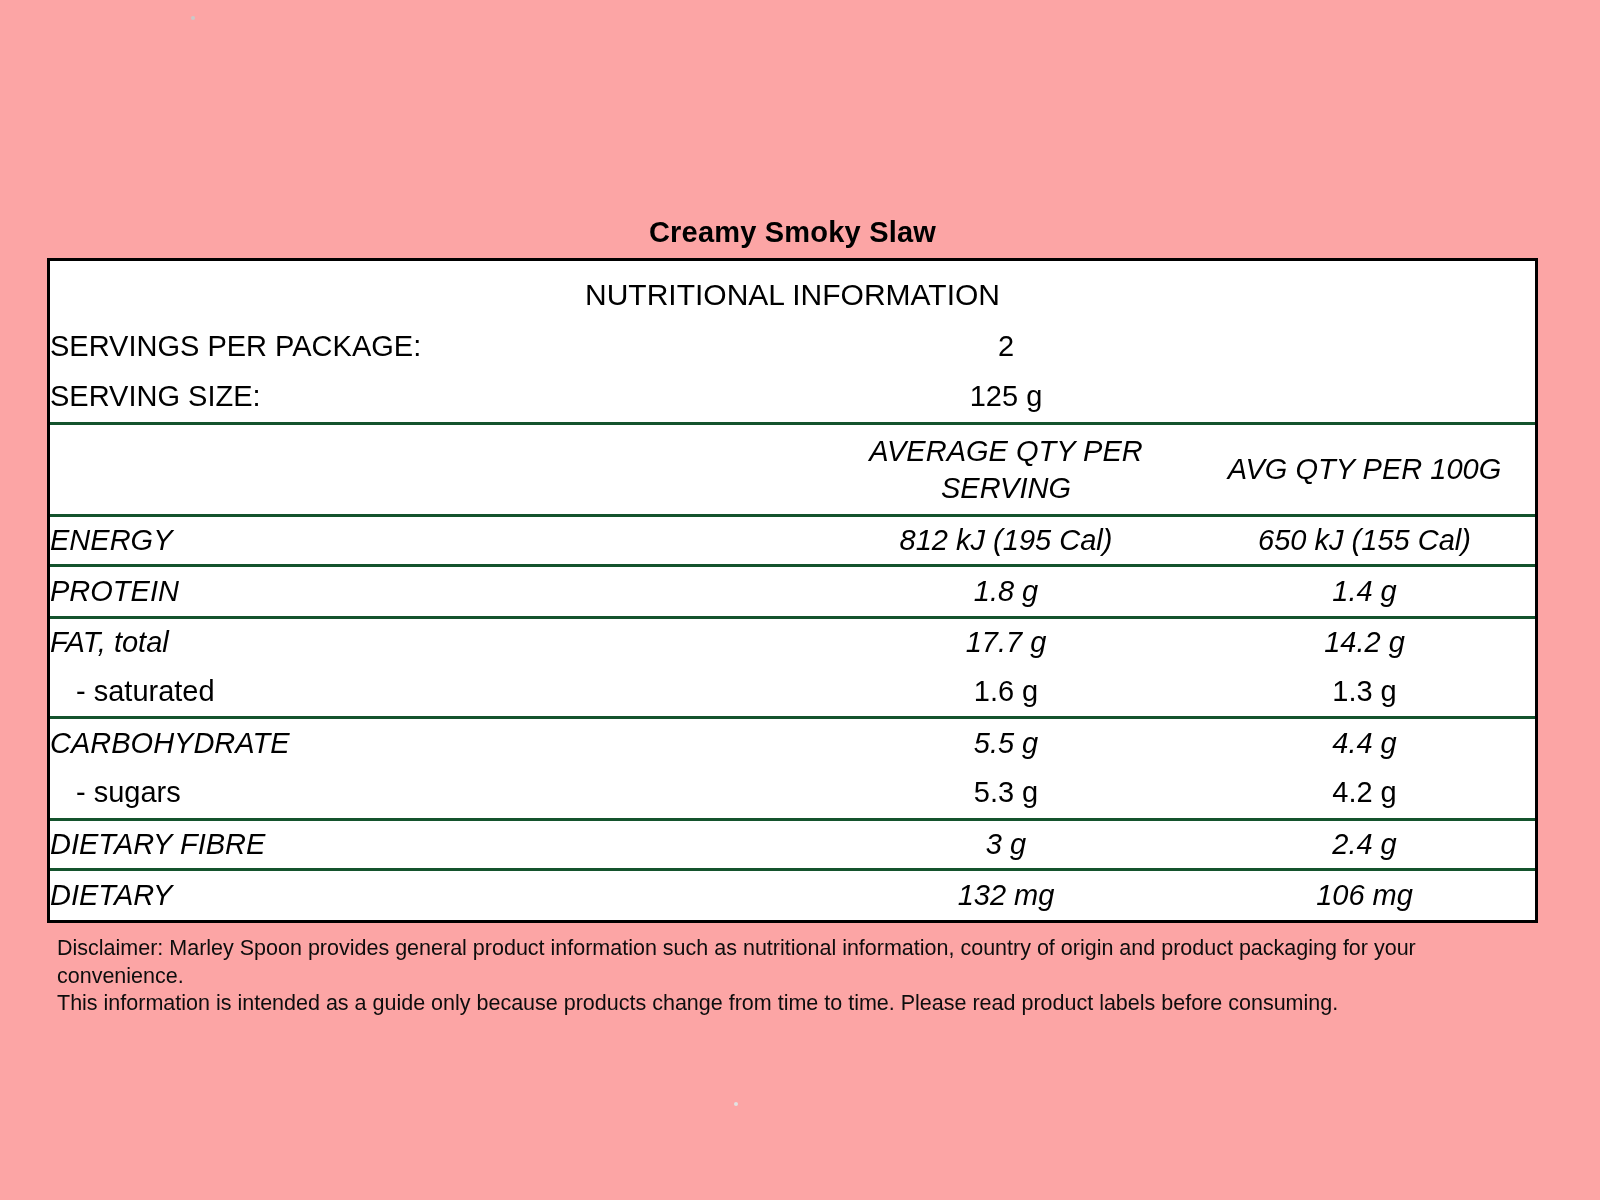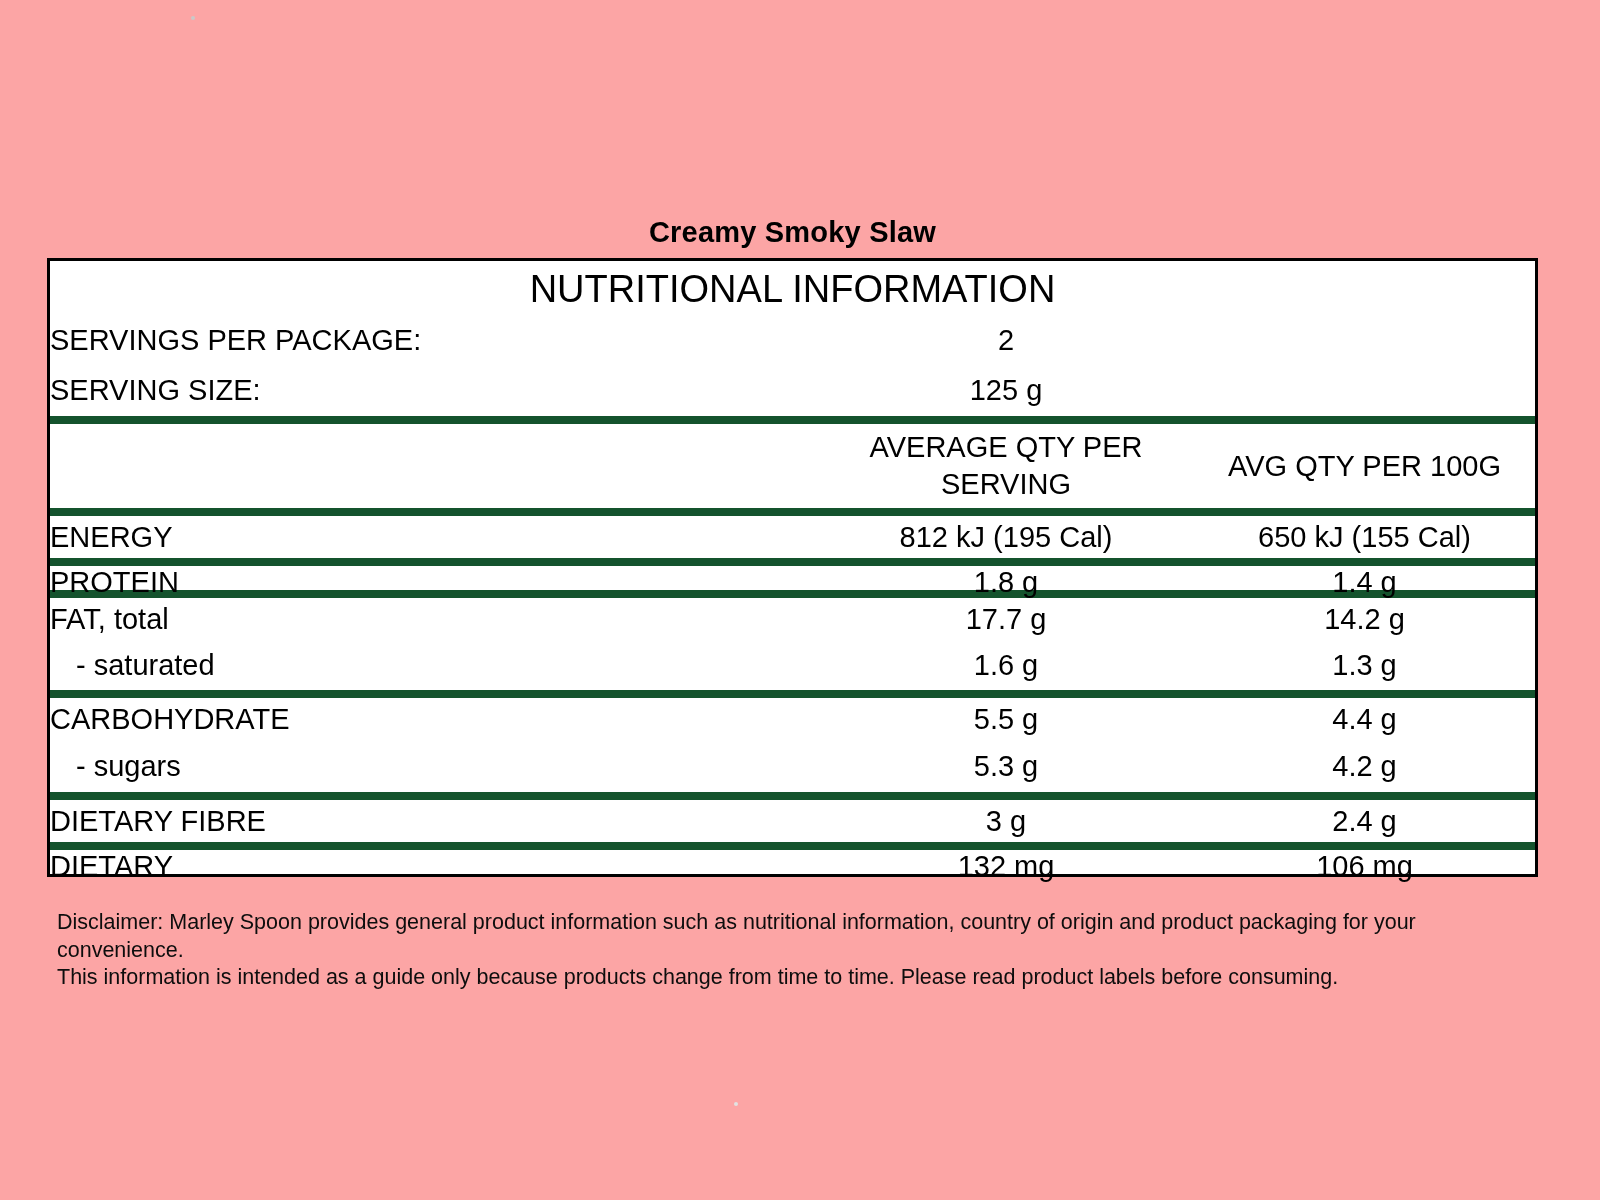--- a/index.html
+++ b/index.html
@@ -36,52 +36,52 @@
     box-sizing: border-box;
     background: #fff;
   }
   .row {
     display: grid;
     grid-template-columns: 768px 376px 341px;
     align-items: center;
     box-sizing: border-box;
     font-size: 29px;
   }
-  .line-above { border-top: 8px solid #14532d; }
+  .line-above { border-top: 3px solid #14532d; font-style: italic; }
   .r-tabletitle {
     display: block;
     height: 48px;
     line-height: 44px;
-    padding-top: 6px;
+    padding-top: 12px;
     text-align: center;
-    font-size: 38px;
+    font-size: 30px;
   }
   .r-kv { height: 50px; }
   .r-kv2 { height: 51px; }
   .r-colhead { height: 92px; }
   .r-h50 { height: 50px; }
-  .r-h48 { height: 32px; }
+  .r-h48 { height: 52px; }
   .r-h51 { height: 51px; }
   .cell-label {
     text-align: left;
     white-space: nowrap;
   }
   .cell-label.sub { padding-left: 26px; }
   .cell-mid { text-align: center; }
   .cell-right { text-align: center; }
   .colhead-mid {
     text-align: center;
     white-space: pre-line;
     line-height: 37px;
   }
   .colhead-right { text-align: center; }
   .disclaimer {
     position: absolute;
     left: 57px;
-    top: 909px;
+    top: 935px;
     width: 1470px;
     font-size: 21.5px;
     line-height: 27.5px;
     color: #0d0d0d;
   }
   .speck {
     position: absolute;
     border-radius: 50%;
   }
   .speck-1 { left: 191px; top: 16px; width: 4px; height: 4px; background: #c9c9c9; }

